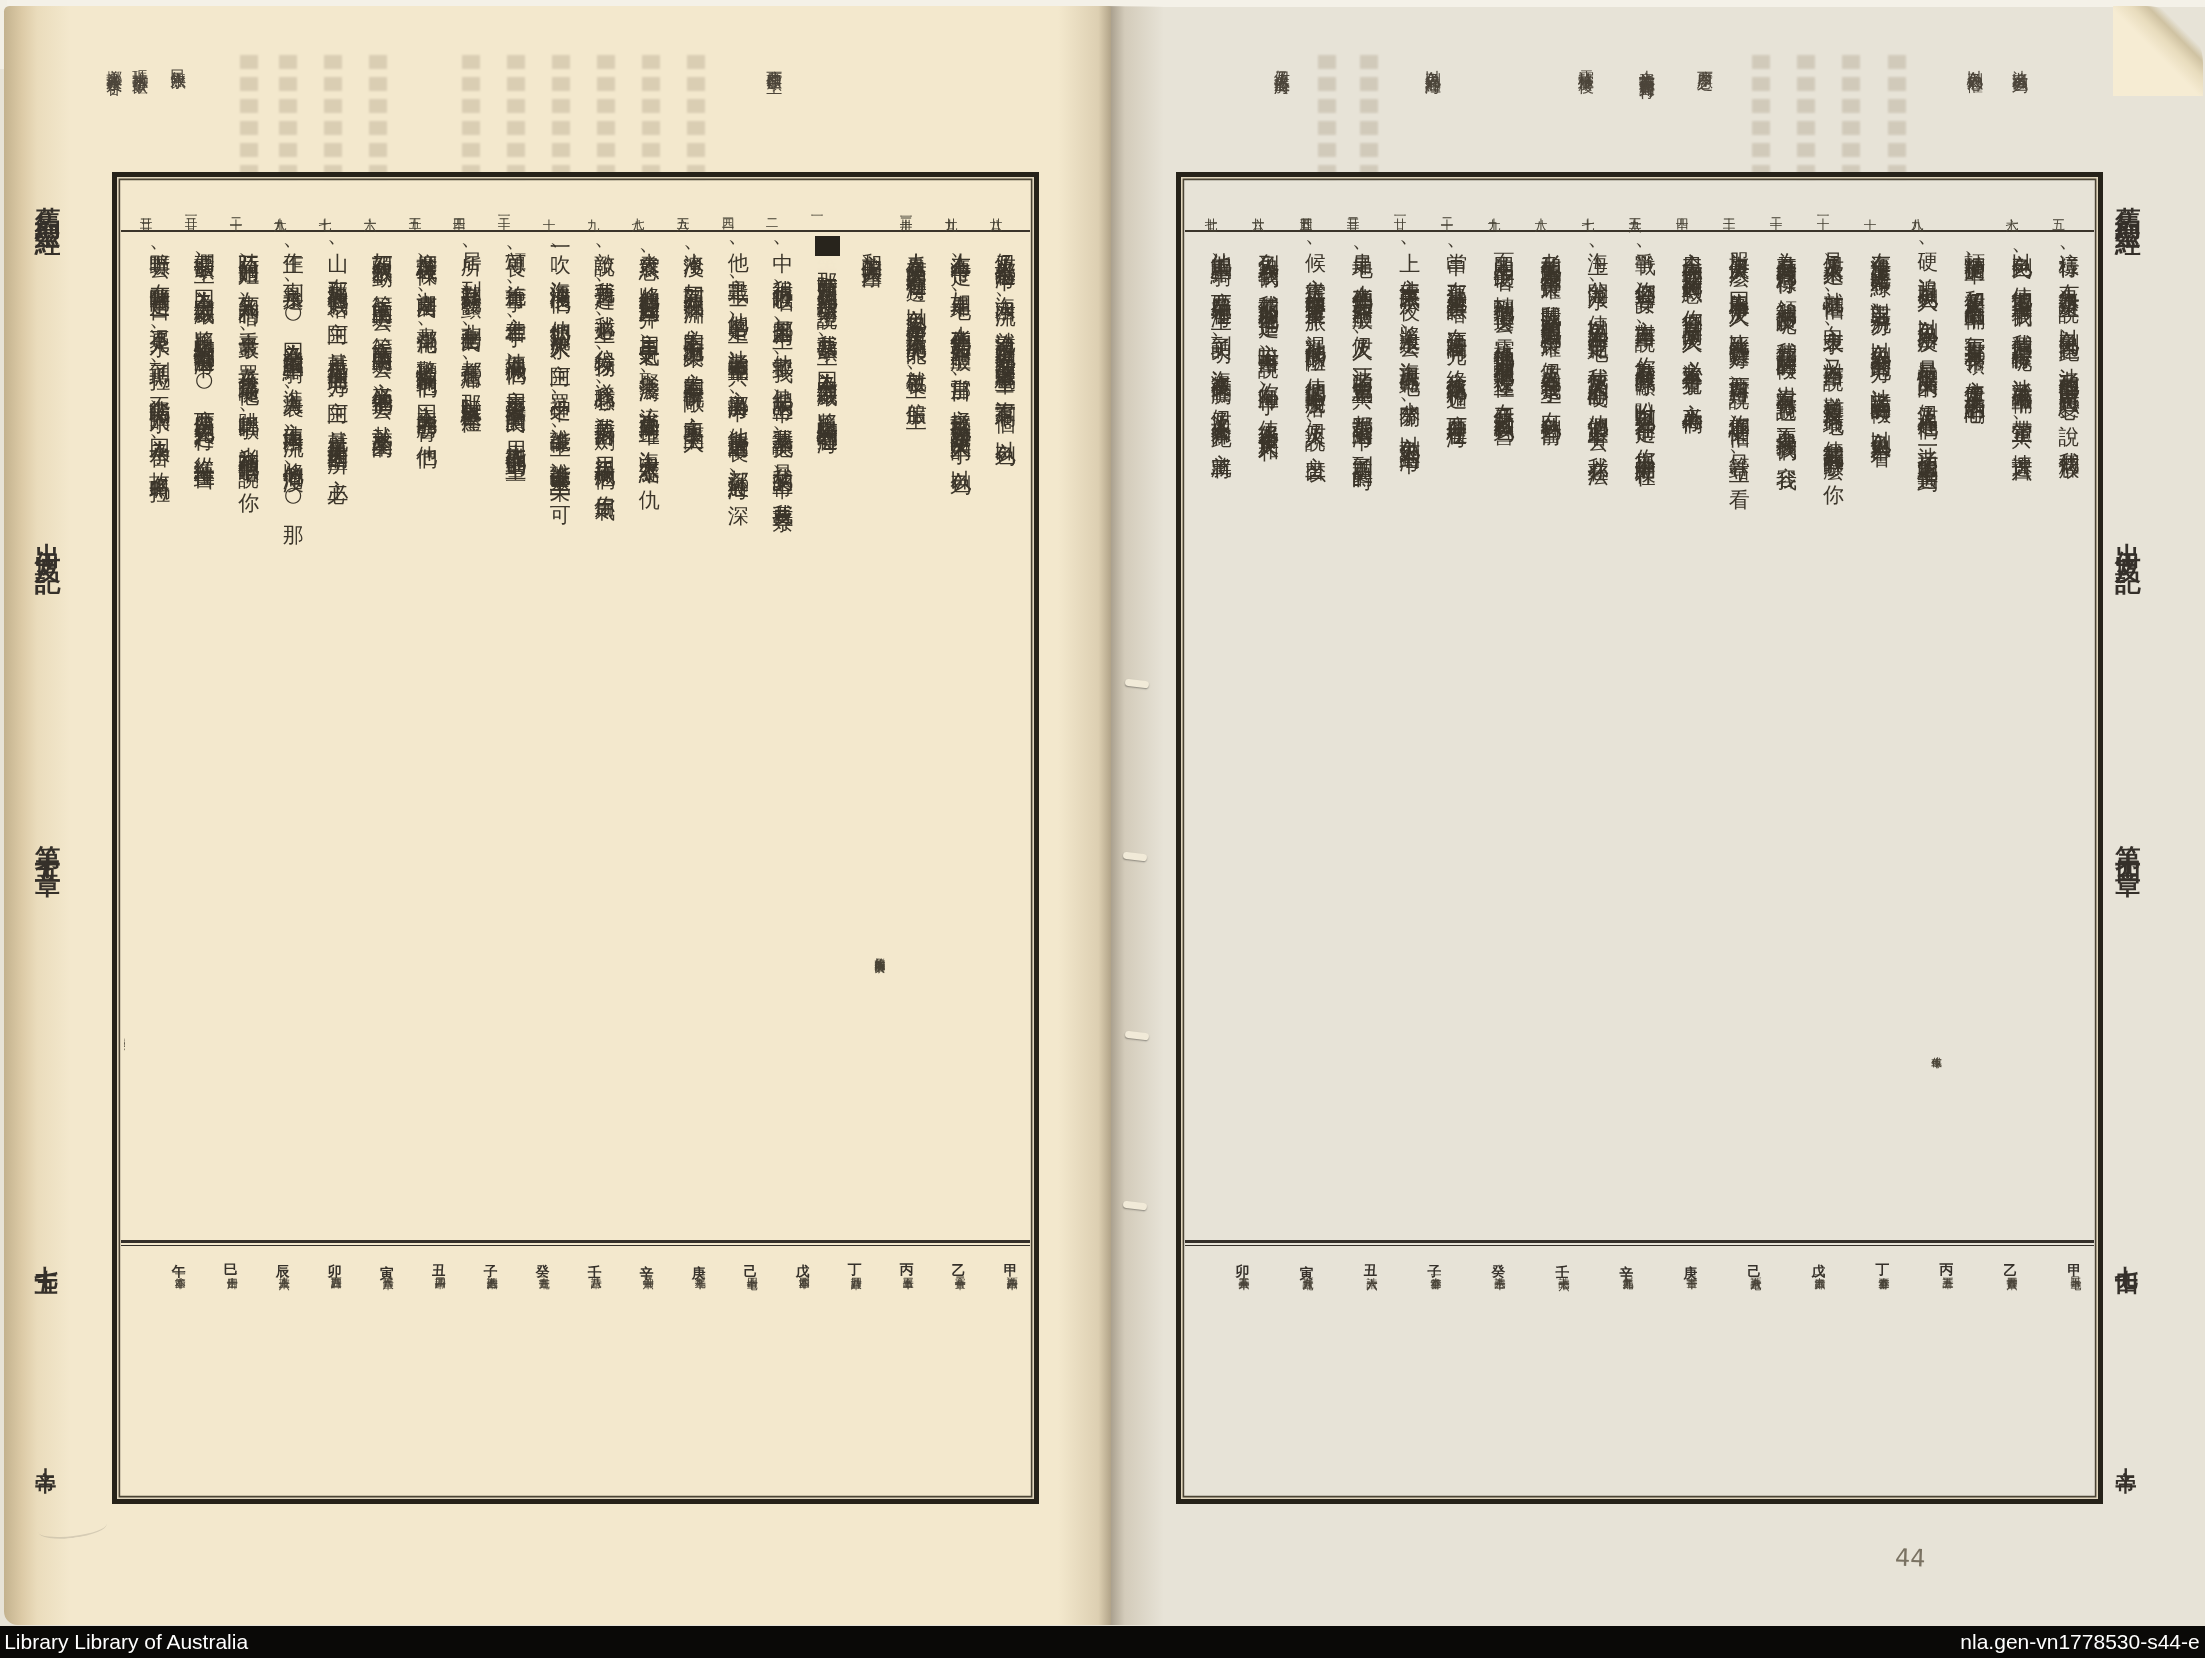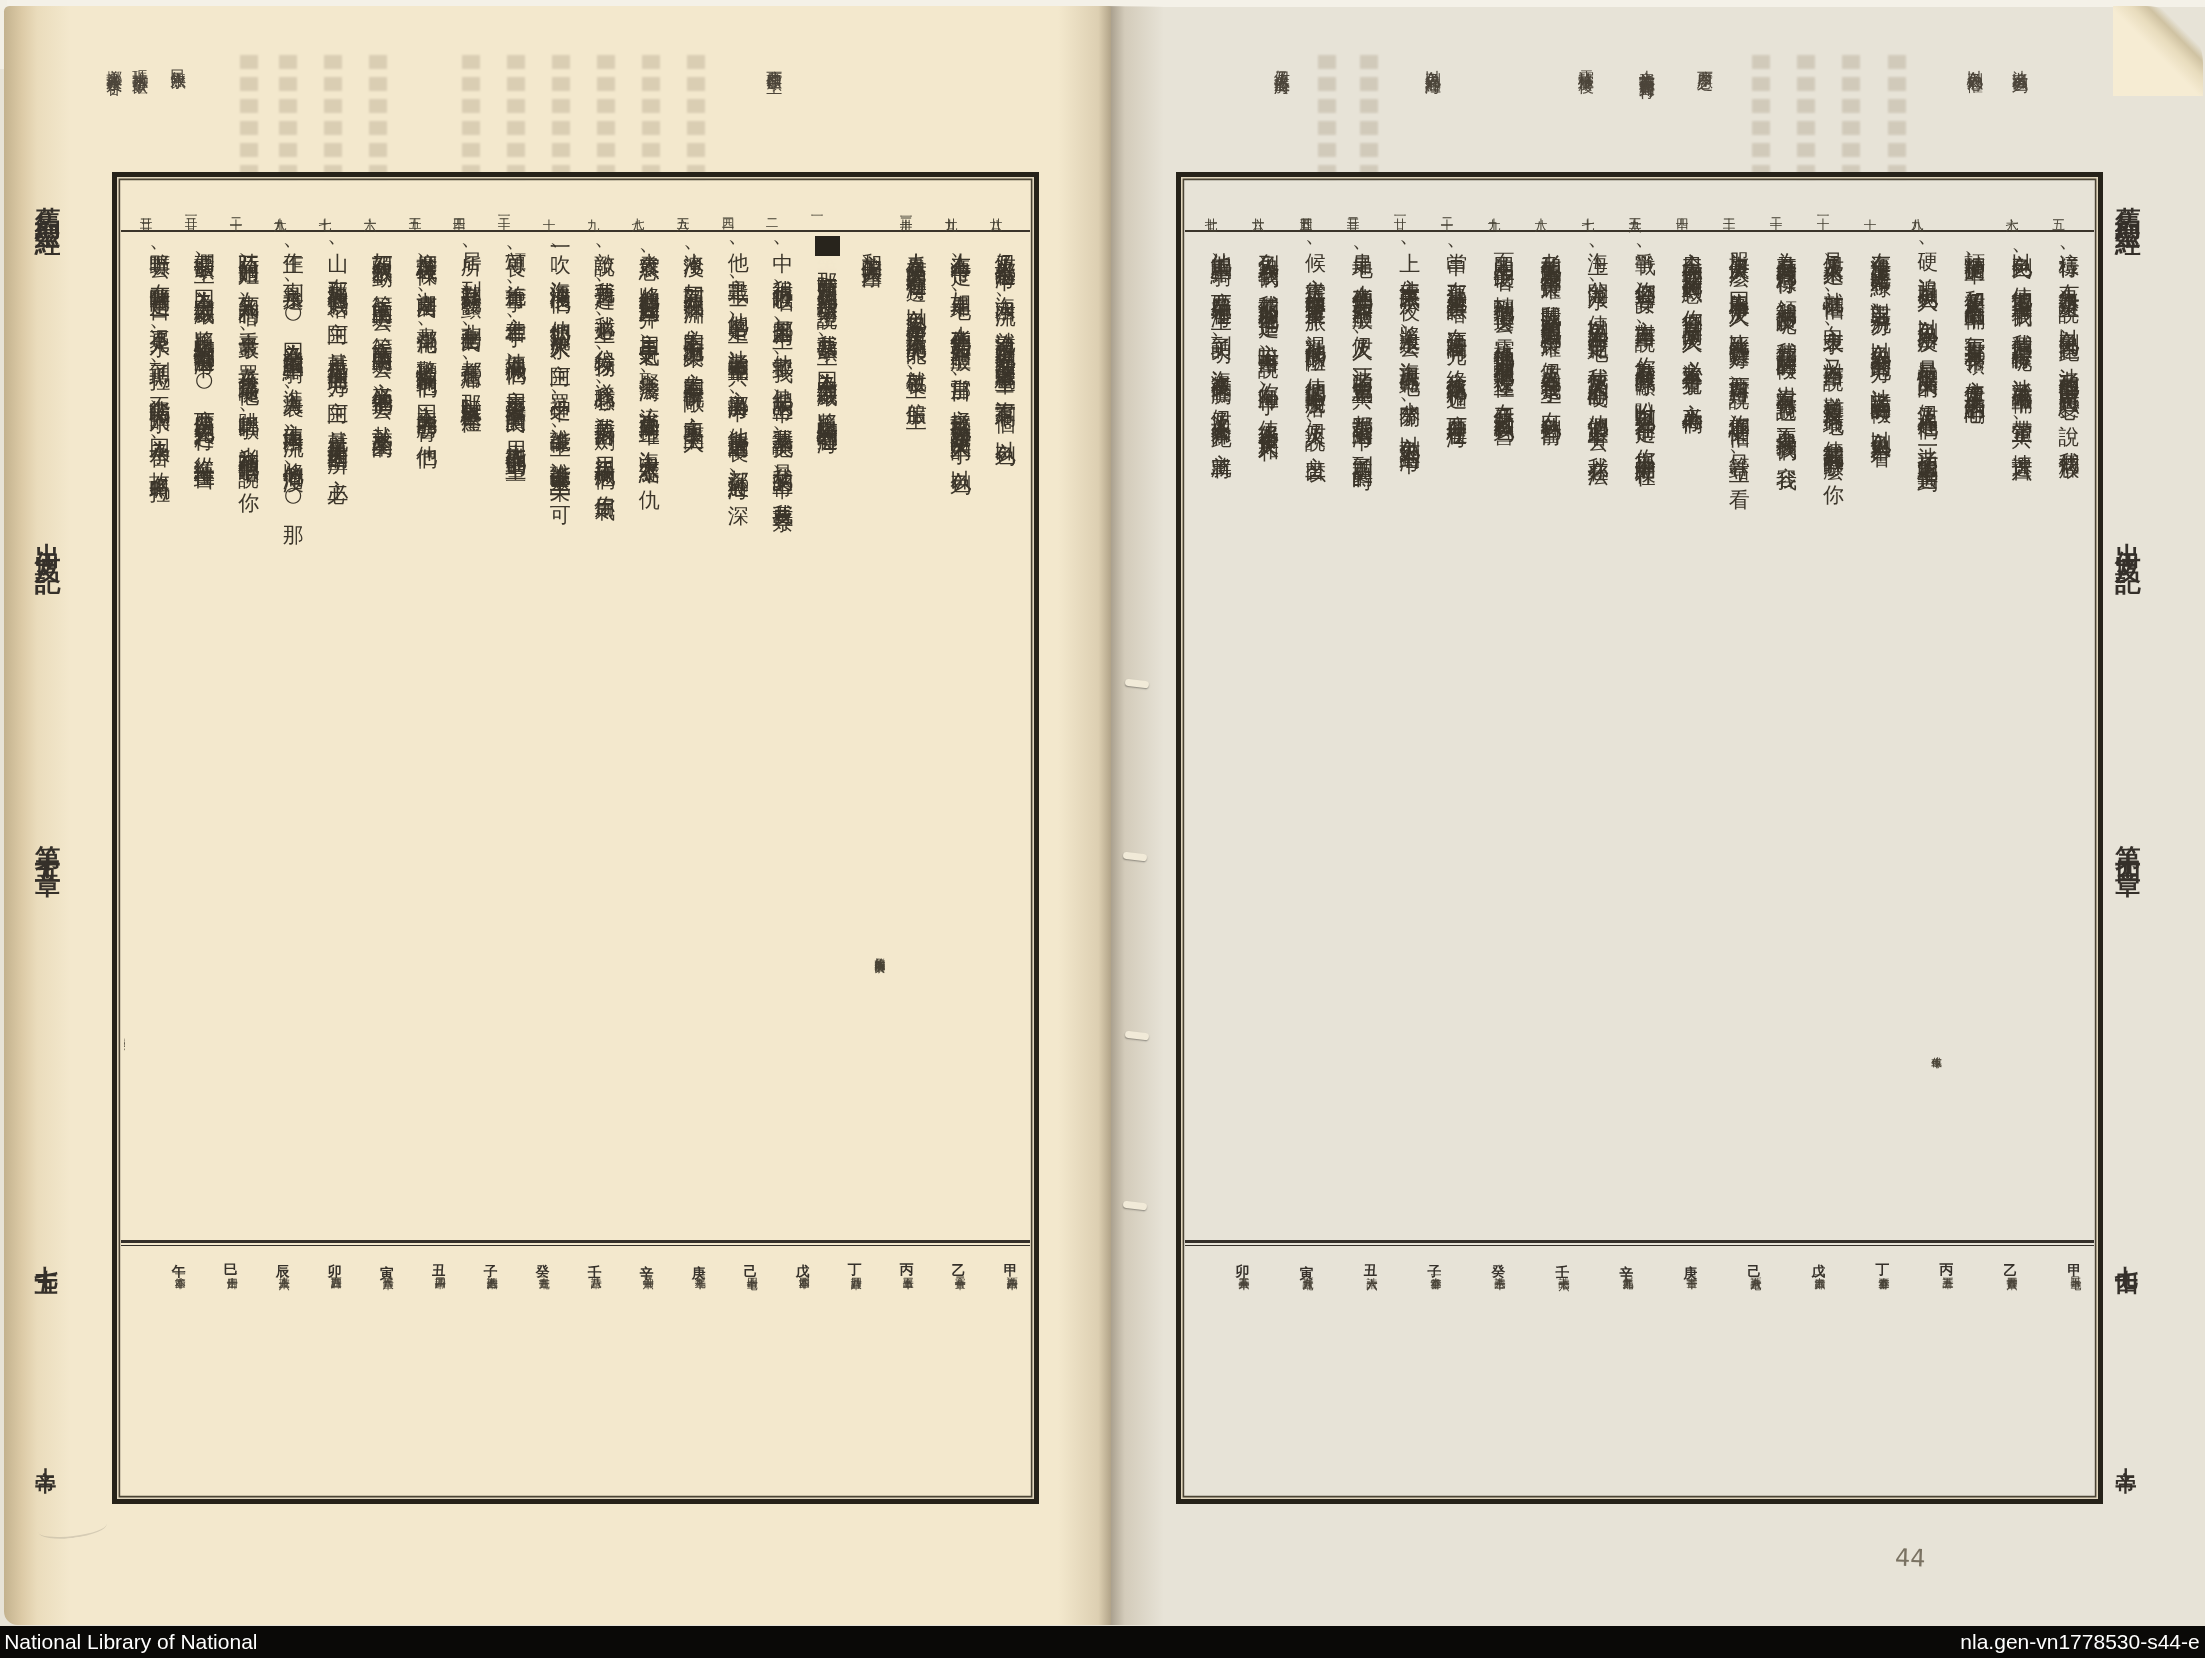--- a/index.html
+++ b/index.html
@@ -241,16 +241,16 @@
 <div class="gutter"></div>
 <div class="stitch" style="top:680px;left:1125px"></div>
 <div class="stitch" style="top:853px;left:1123px"></div>
 <div class="stitch" style="top:1032px;left:1125px"></div>
 <div class="stitch" style="top:1202px;left:1123px"></div>
 
 <div class="pencil">44</div>
 <div class="scribble"></div>
 
 <div class="bar">
-  <span class="l">National Library of National</span>
+  <span class="l">Library Library of Australia</span>
   <span class="r">nla.gen-vn1778530-s44-e</span>
 </div>
 
 
 </body></html>

